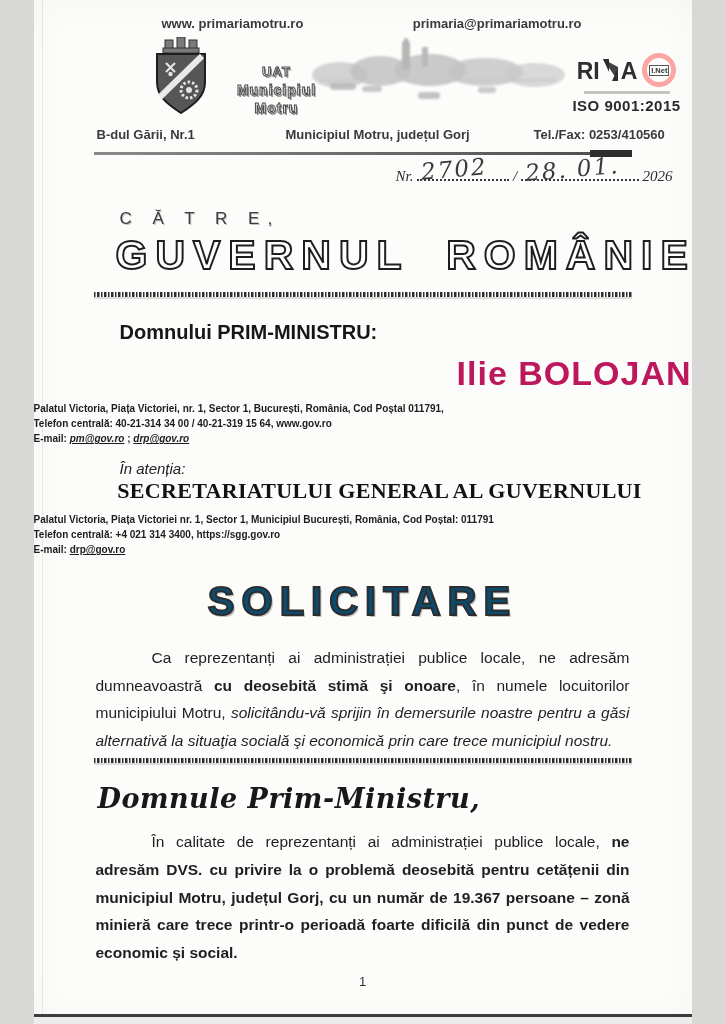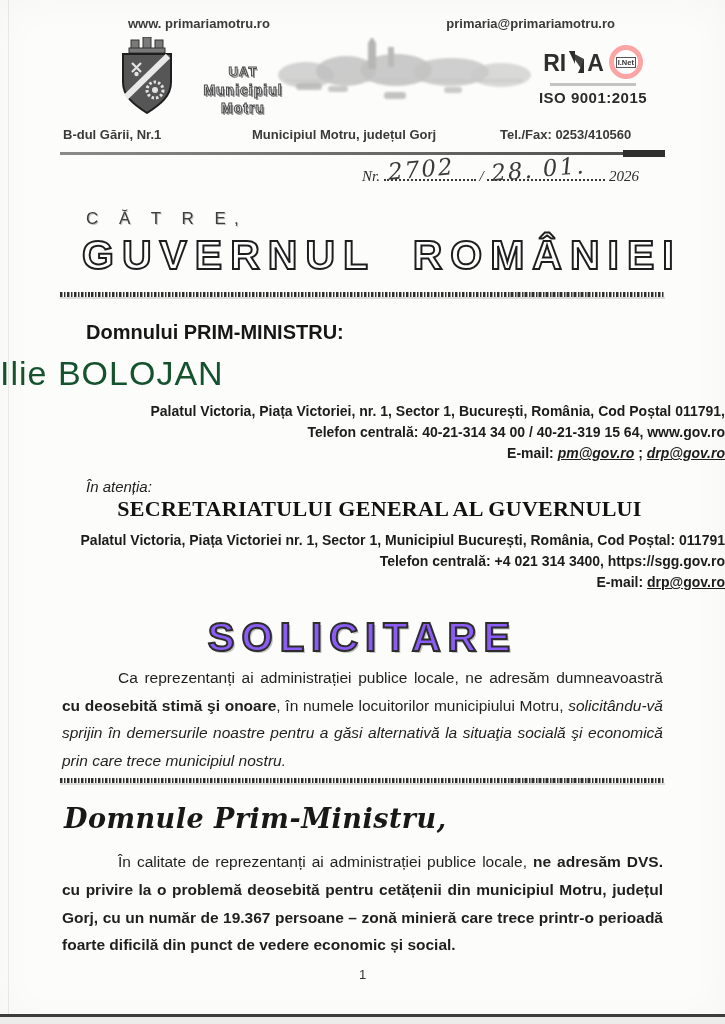--- a/index.html
+++ b/index.html
@@ -1,37 +1,37 @@
 <!DOCTYPE html>
 <html><head>
 <meta charset="utf-8">
 <style>
   html,body{margin:0;padding:0;}
   body{background:#d8d8d6;font-family:"Liberation Sans",sans-serif;}
   .page{
-    position:relative;width:725px;height:1024px;margin:0 auto;
+    position:relative;width:658px;height:1024px;margin:0 auto;
     background:#fcfcfb;color:#1f1f1f;overflow:hidden;
     box-shadow:inset 0 0 40px rgba(0,0,0,0.03);
   }
   .scan-left-edge{position:absolute;left:8px;top:0;bottom:0;width:1px;background:rgba(0,0,0,0.07);}
   .scan-bottom-edge{position:absolute;left:0;right:0;bottom:7px;height:3px;background:#3c3c3c;}
   .scan-bottom-area{position:absolute;left:0;right:0;bottom:0;height:7px;background:#eceoe9;background:#ececea;}
 
   
   .hdr-links{display:flex;justify-content:space-between;padding:16px 110px 0 128px;
     font-size:13px;font-weight:bold;color:#3a3a3a;}
   .hdr-logos{position:relative;height:82px;margin-top:6px;}
   .crest{position:absolute;left:118px;top:0;}
   .uat-text{position:absolute;left:184px;top:26px;width:118px;text-align:center;line-height:1.35;}
   .uat-text span{display:block;font-weight:bold;color:#efefef;
     -webkit-text-stroke:1px #4a4a4a;text-shadow:1.5px 1.5px 0 #9a9a9a;letter-spacing:1px;}
   .uat-line1{font-size:13px;}
   .uat-line2{font-size:14px;}
   .cityscape{position:absolute;left:276px;top:0;opacity:.55;}
-  .rina-block{position:absolute;left:528px;top:8px;width:130px;text-align:center;}
+  .rina-block{position:absolute;left:528px;top:16px;width:130px;text-align:center;}
   .rina-row{display:flex;align-items:center;justify-content:center;gap:5px;}
   .rina-text{font-size:23px;font-weight:bold;color:#2e2e2e;letter-spacing:0;transform:scaleY(1.08);}
   .rina-n{display:inline-block;margin:0 -2px;}
   .inet-badge{width:34px;height:34px;border-radius:50%;border:5px solid #fca5a5;background:#fff;
     display:inline-flex;align-items:center;justify-content:center;box-sizing:border-box;}
   .inet-label{font-size:7.5px;font-weight:bold;border:1px solid #555;padding:0 1px;background:#fff;color:#333;}
   .fine-print-bar{height:3px;width:86px;margin:4px auto 3px;background:#c4c4c2;}
   .iso-label{font-size:15px;font-weight:bold;color:#2b2b2b;letter-spacing:.5px;}
   .hdr-address-row{position:relative;height:18px;margin-top:8px;font-size:13px;font-weight:bold;color:#3a3a3a;}
   .addr-street{position:absolute;left:63px;}
@@ -51,32 +51,32 @@
 
   
   .catre{margin:12px 0 0 86px;font-size:17px;font-weight:normal;letter-spacing:8px;
     color:#3d3d3d;text-shadow:1px 1px 0 #c2c2c2;}
   .guvern{margin:4px 0 0 82px;font-size:41px;font-weight:bold;letter-spacing:8px;word-spacing:18px;
     color:#fff;-webkit-text-stroke:2px #1e1e1e;line-height:1.1;white-space:nowrap;}
   .dotted-rule{height:5px;margin:14px 60px 0;
     background:repeating-linear-gradient(90deg,#2e2e2e 0 1.5px,#9a9a9a 1.5px 2.5px,transparent 2.5px 3.5px);
     box-shadow:0 2px 0 rgba(0,0,0,0.12);}
   .pm-label{margin:24px 0 0 86px;font-size:20px;font-weight:bold;color:#161616;}
-  .pm-name{margin-top:10px;text-align:left;font-size:34px;font-weight:normal;color:#14532d;letter-spacing:1px;}
-  .addr-block{margin-top:8px;text-align:right;font-size:14px;font-weight:bold;line-height:1.5;color:#1c1c1c;}
+  .pm-name{margin-top:10px;text-align:right;font-size:34px;font-weight:bold;color:#be185d;letter-spacing:1px;}
+  .addr-block{margin-top:8px;text-align:left;font-size:10px;font-weight:bold;line-height:1.5;color:#1c1c1c;}
   .email-link{font-style:italic;text-decoration:underline;}
   .plain-link{text-decoration:underline;}
   .attn-label{margin:14px 0 0 86px;font-style:italic;font-size:15px;color:#222;}
   .attn-name{margin-top:1px;text-align:center;font-family:"Liberation Serif",serif;
     font-weight:bold;font-size:22px;color:#121212;letter-spacing:.3px;padding-left:34px;}
 
   
   .doc-title{margin-top:22px;text-align:center;font-size:40px;font-weight:bold;letter-spacing:7px;
-    color:#8b5cf6;-webkit-text-stroke:2px #2d2d2d;text-shadow:2px 2px 0 rgba(90,90,90,.35);}
-  .para{margin:4px 62px 0;font-size:15.5px;line-height:1.78;text-align:justify;
+    color:#0c4a6e;-webkit-text-stroke:2px #2d2d2d;text-shadow:2px 2px 0 rgba(90,90,90,.35);}
+  .para{margin:20px 62px 0;font-size:15.5px;line-height:1.78;text-align:justify;
     text-indent:56px;color:#1f1f1f;}
   .rule2{margin-top:4px;}
   .salutation{margin:20px 0 0 64px;font-family:"DejaVu Serif",serif;font-style:italic;
     font-weight:bold;font-size:27px;color:#181818;letter-spacing:.5px;}
   .p2{margin-top:14px;}
   .page-number{margin-top:8px;text-align:center;font-size:13px;color:#333;}
 </style>
 </head>
 <body>
 

